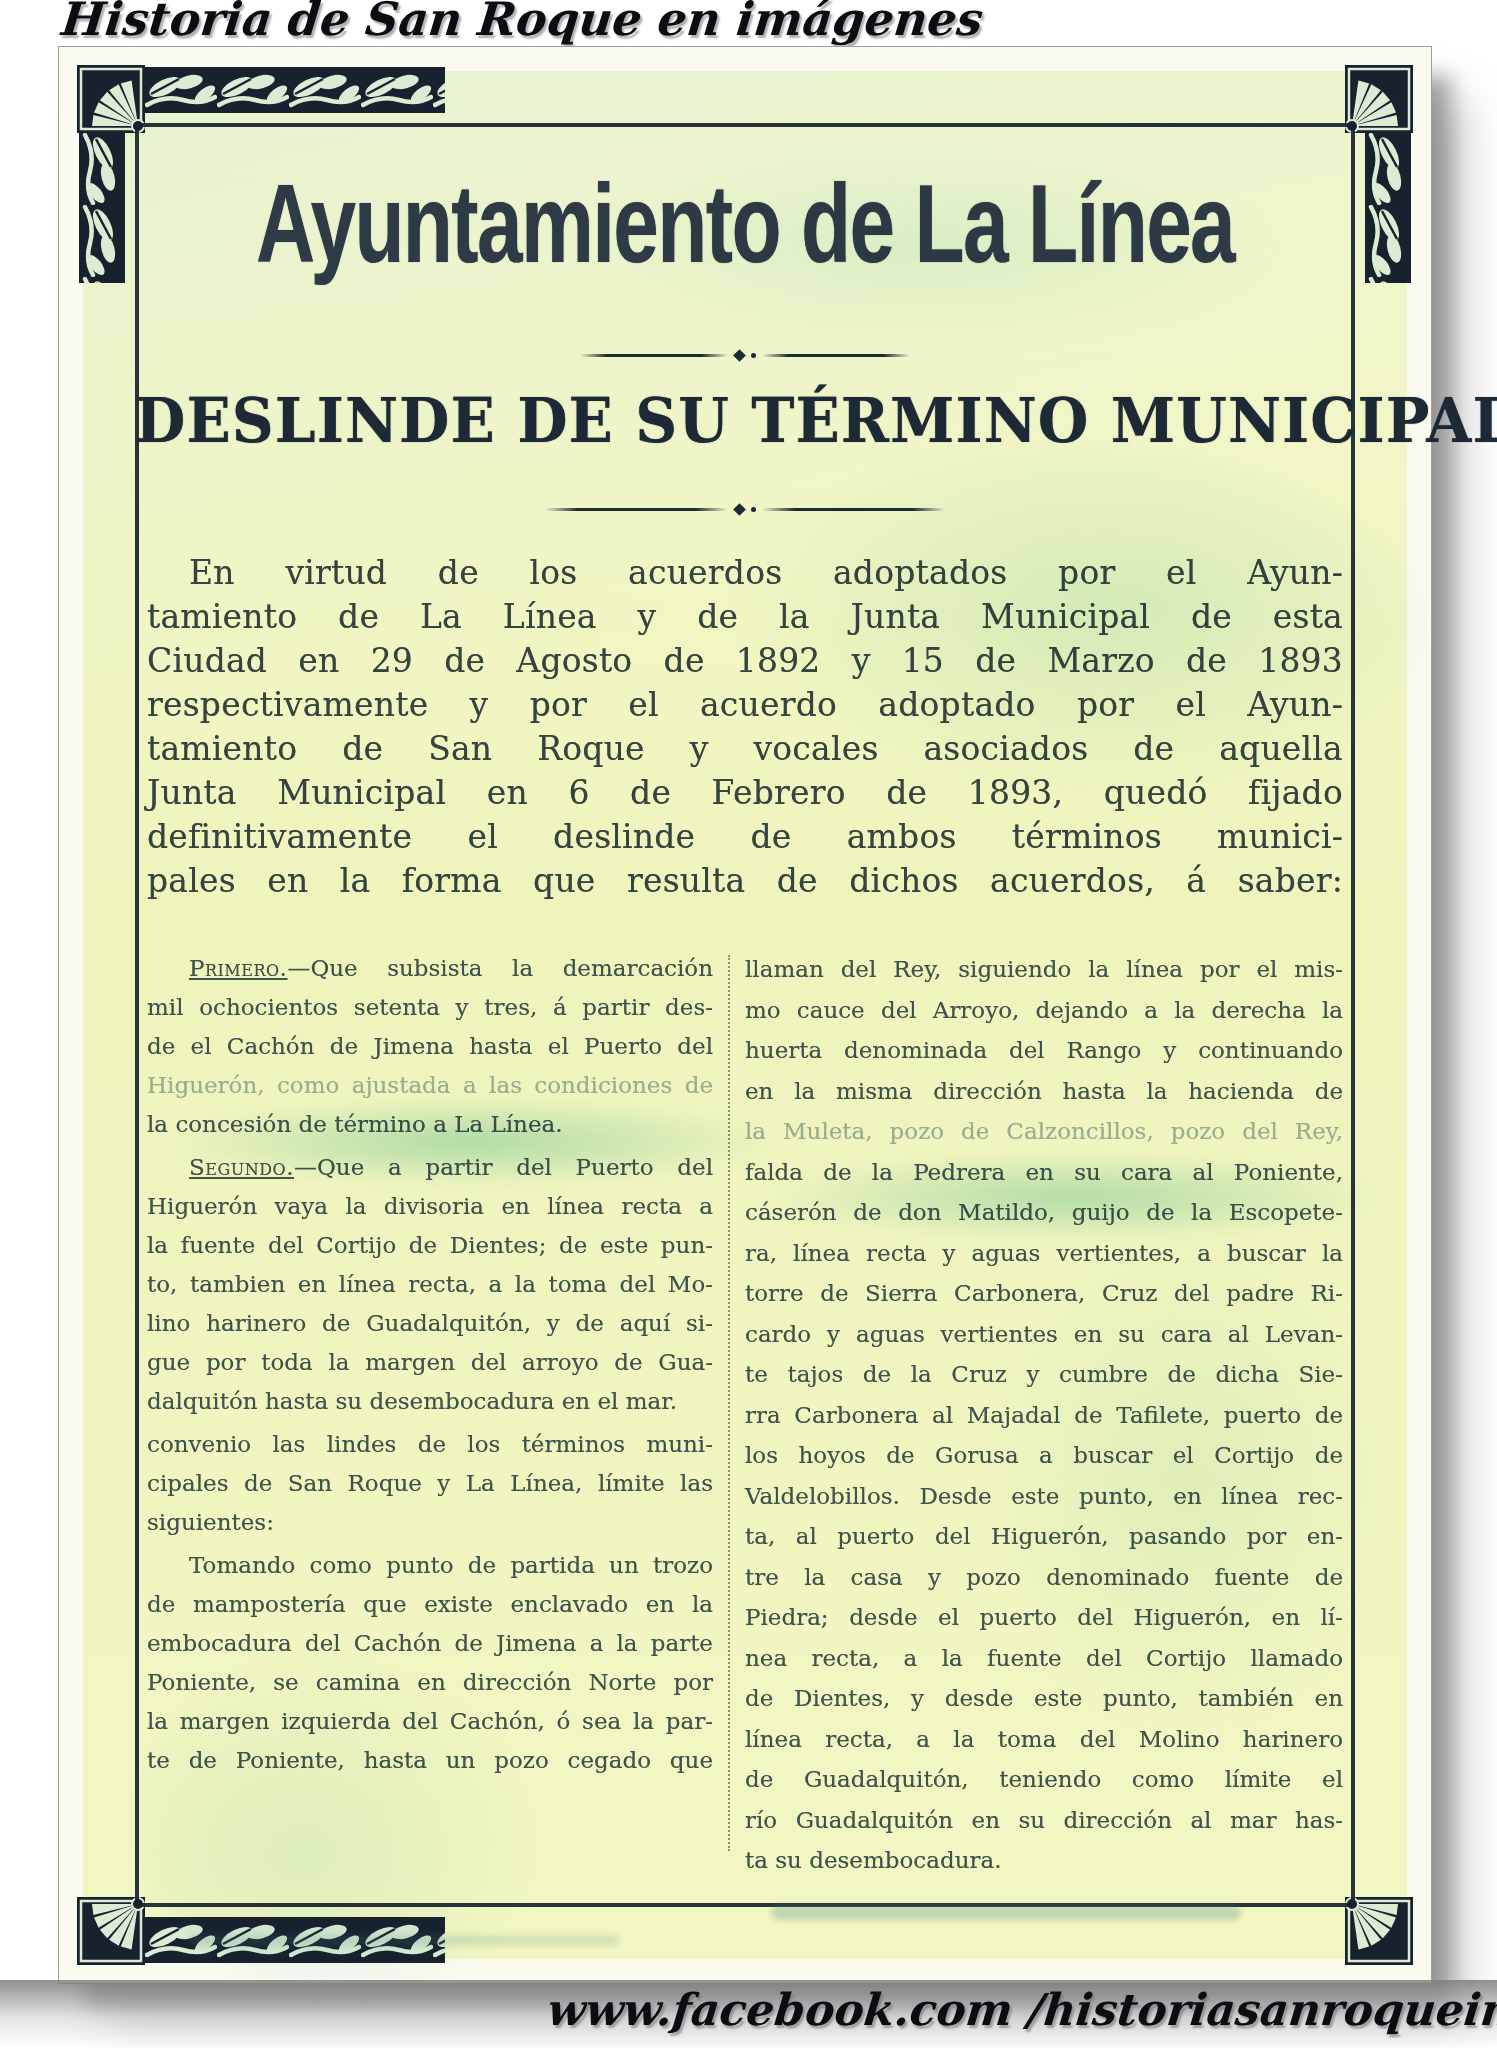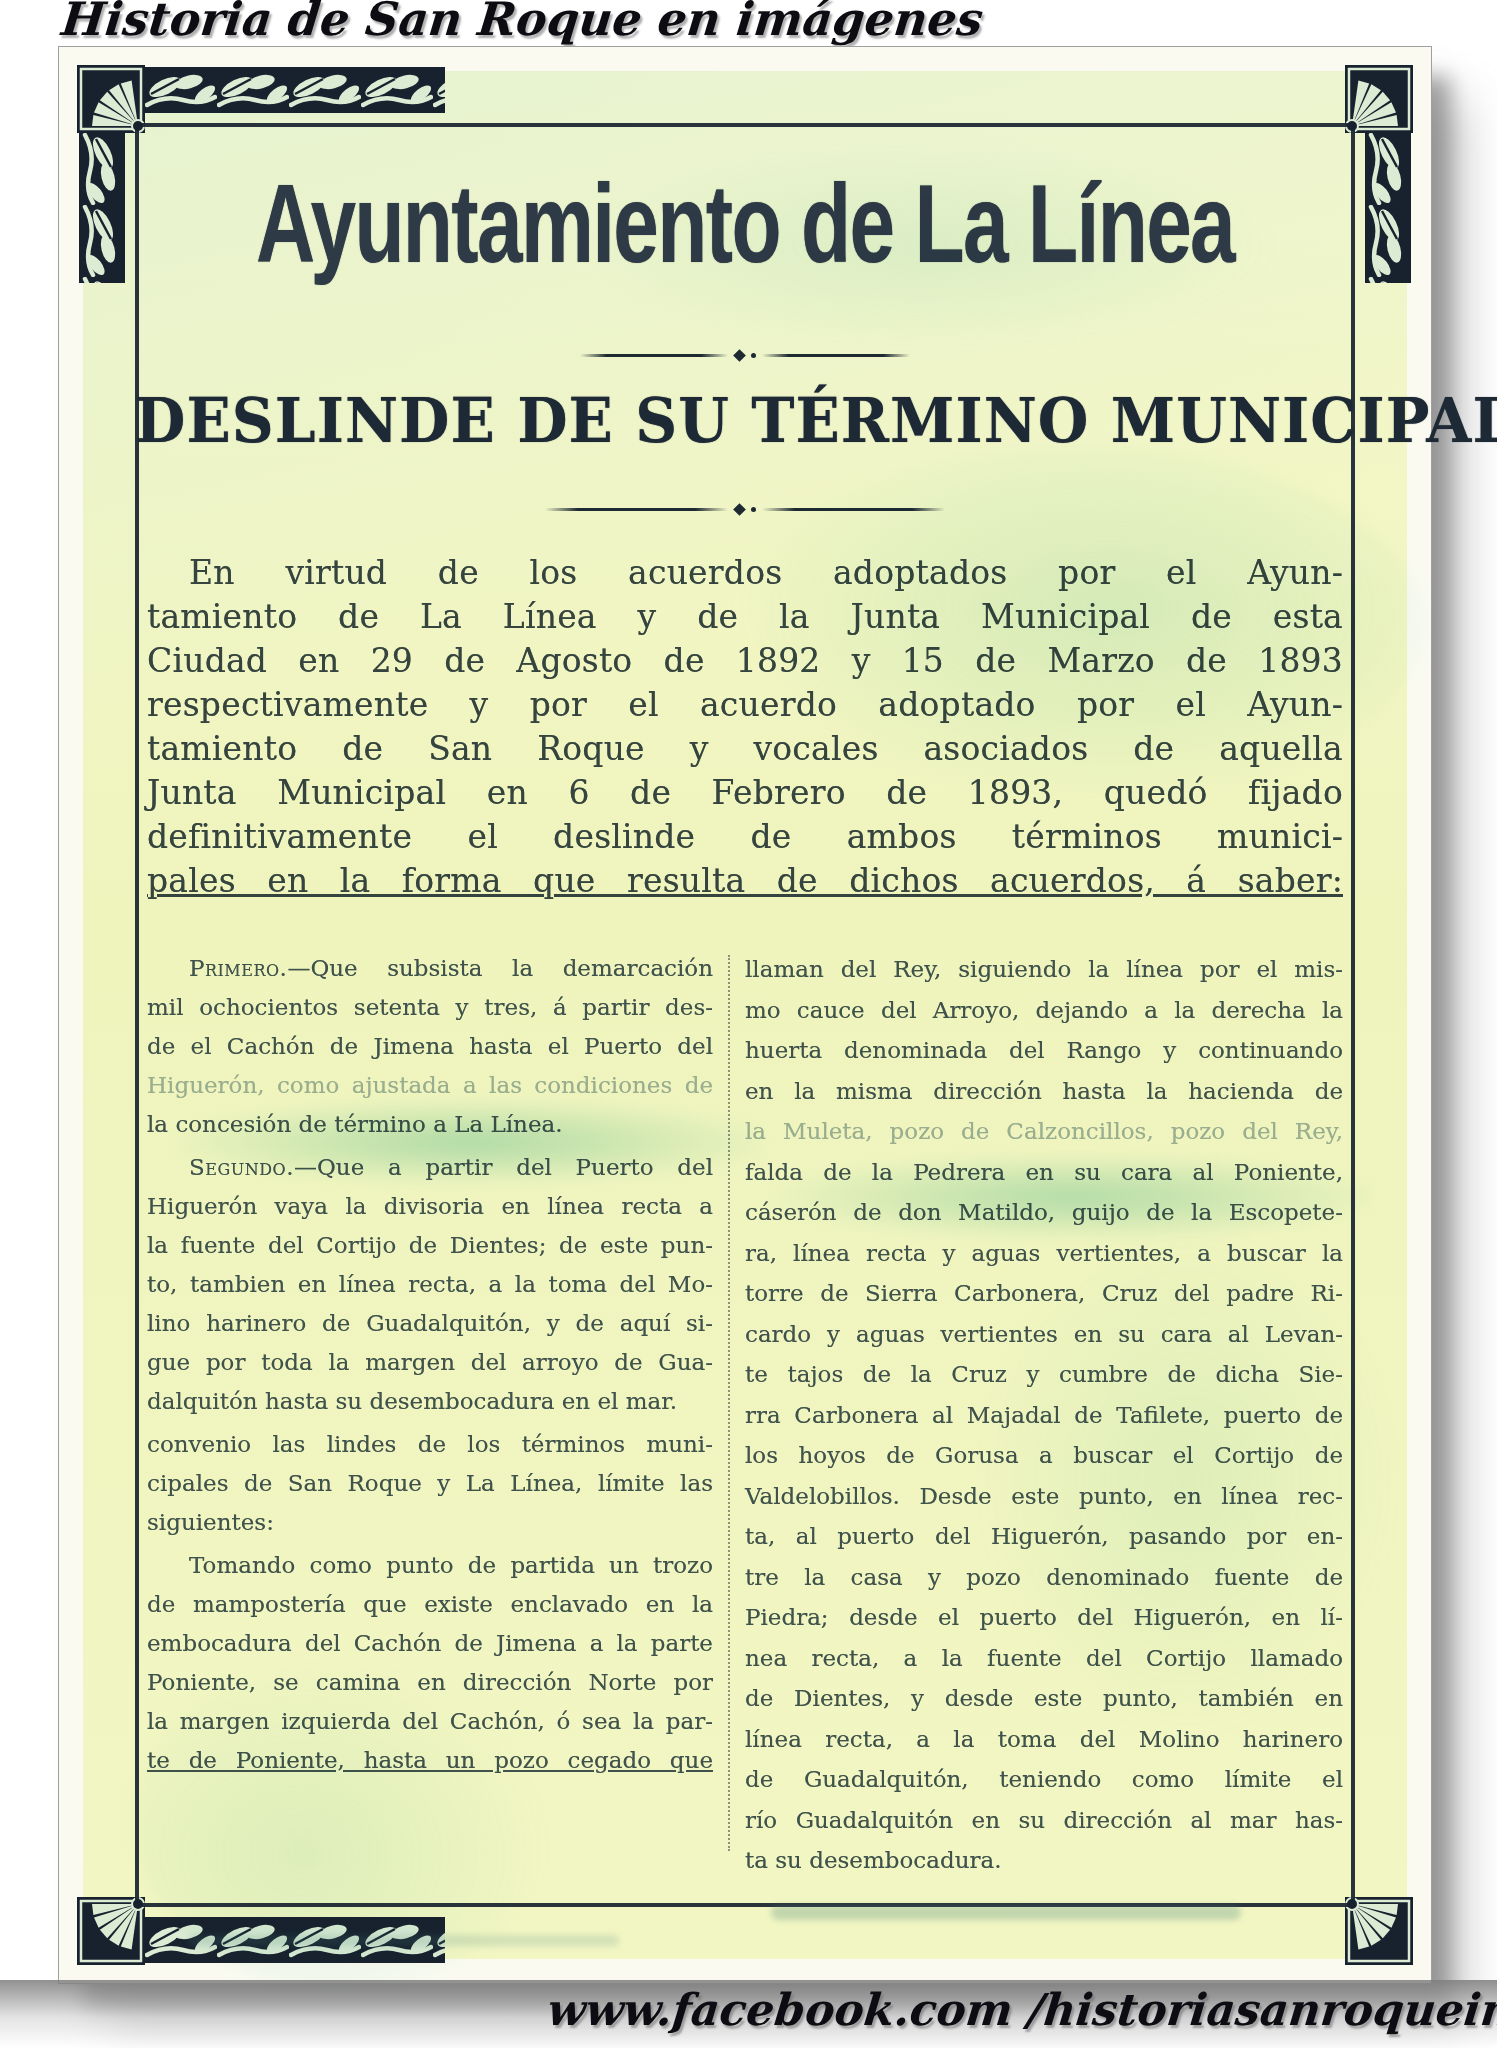--- a/index.html
+++ b/index.html
@@ -95,24 +95,24 @@
     transform:scale(1.02,1.08);transform-origin:center top;
     white-space:nowrap;
     text-shadow:0 0 1px rgba(29,41,53,.65);
   }
   
   .line{
     text-align:justify;text-align-last:justify;
     -moz-text-align-last:justify;
   }
   .line.last{text-align-last:left;}
-  .line.last.fill{text-align-last:justify;text-decoration:underline;}
+  .line.last.fill{text-align-last:justify;}
   .line.indent{text-indent:42px;}
   .line.faded{opacity:.52;filter:blur(.7px);color:#4a6f66;}
-  .lead{font-variant:small-caps;letter-spacing:.5px;}
+  .lead{font-variant:small-caps;letter-spacing:.5px;text-decoration:underline;}
   .para + .para{margin-top:4px;}
   .intro{
     margin-top:36px;
     font-size:33px;line-height:44px;color:#35443e;
     letter-spacing:.2px;
     text-shadow:0 0 .5px rgba(53,68,62,.6);
   }
   .cols{display:flex;margin-top:46px;}
   .col{font-size:23px;line-height:39px;color:var(--ink-body);text-shadow:0 0 .4px rgba(63,82,75,.55);}
   .col.left{flex:0 0 566px;}

